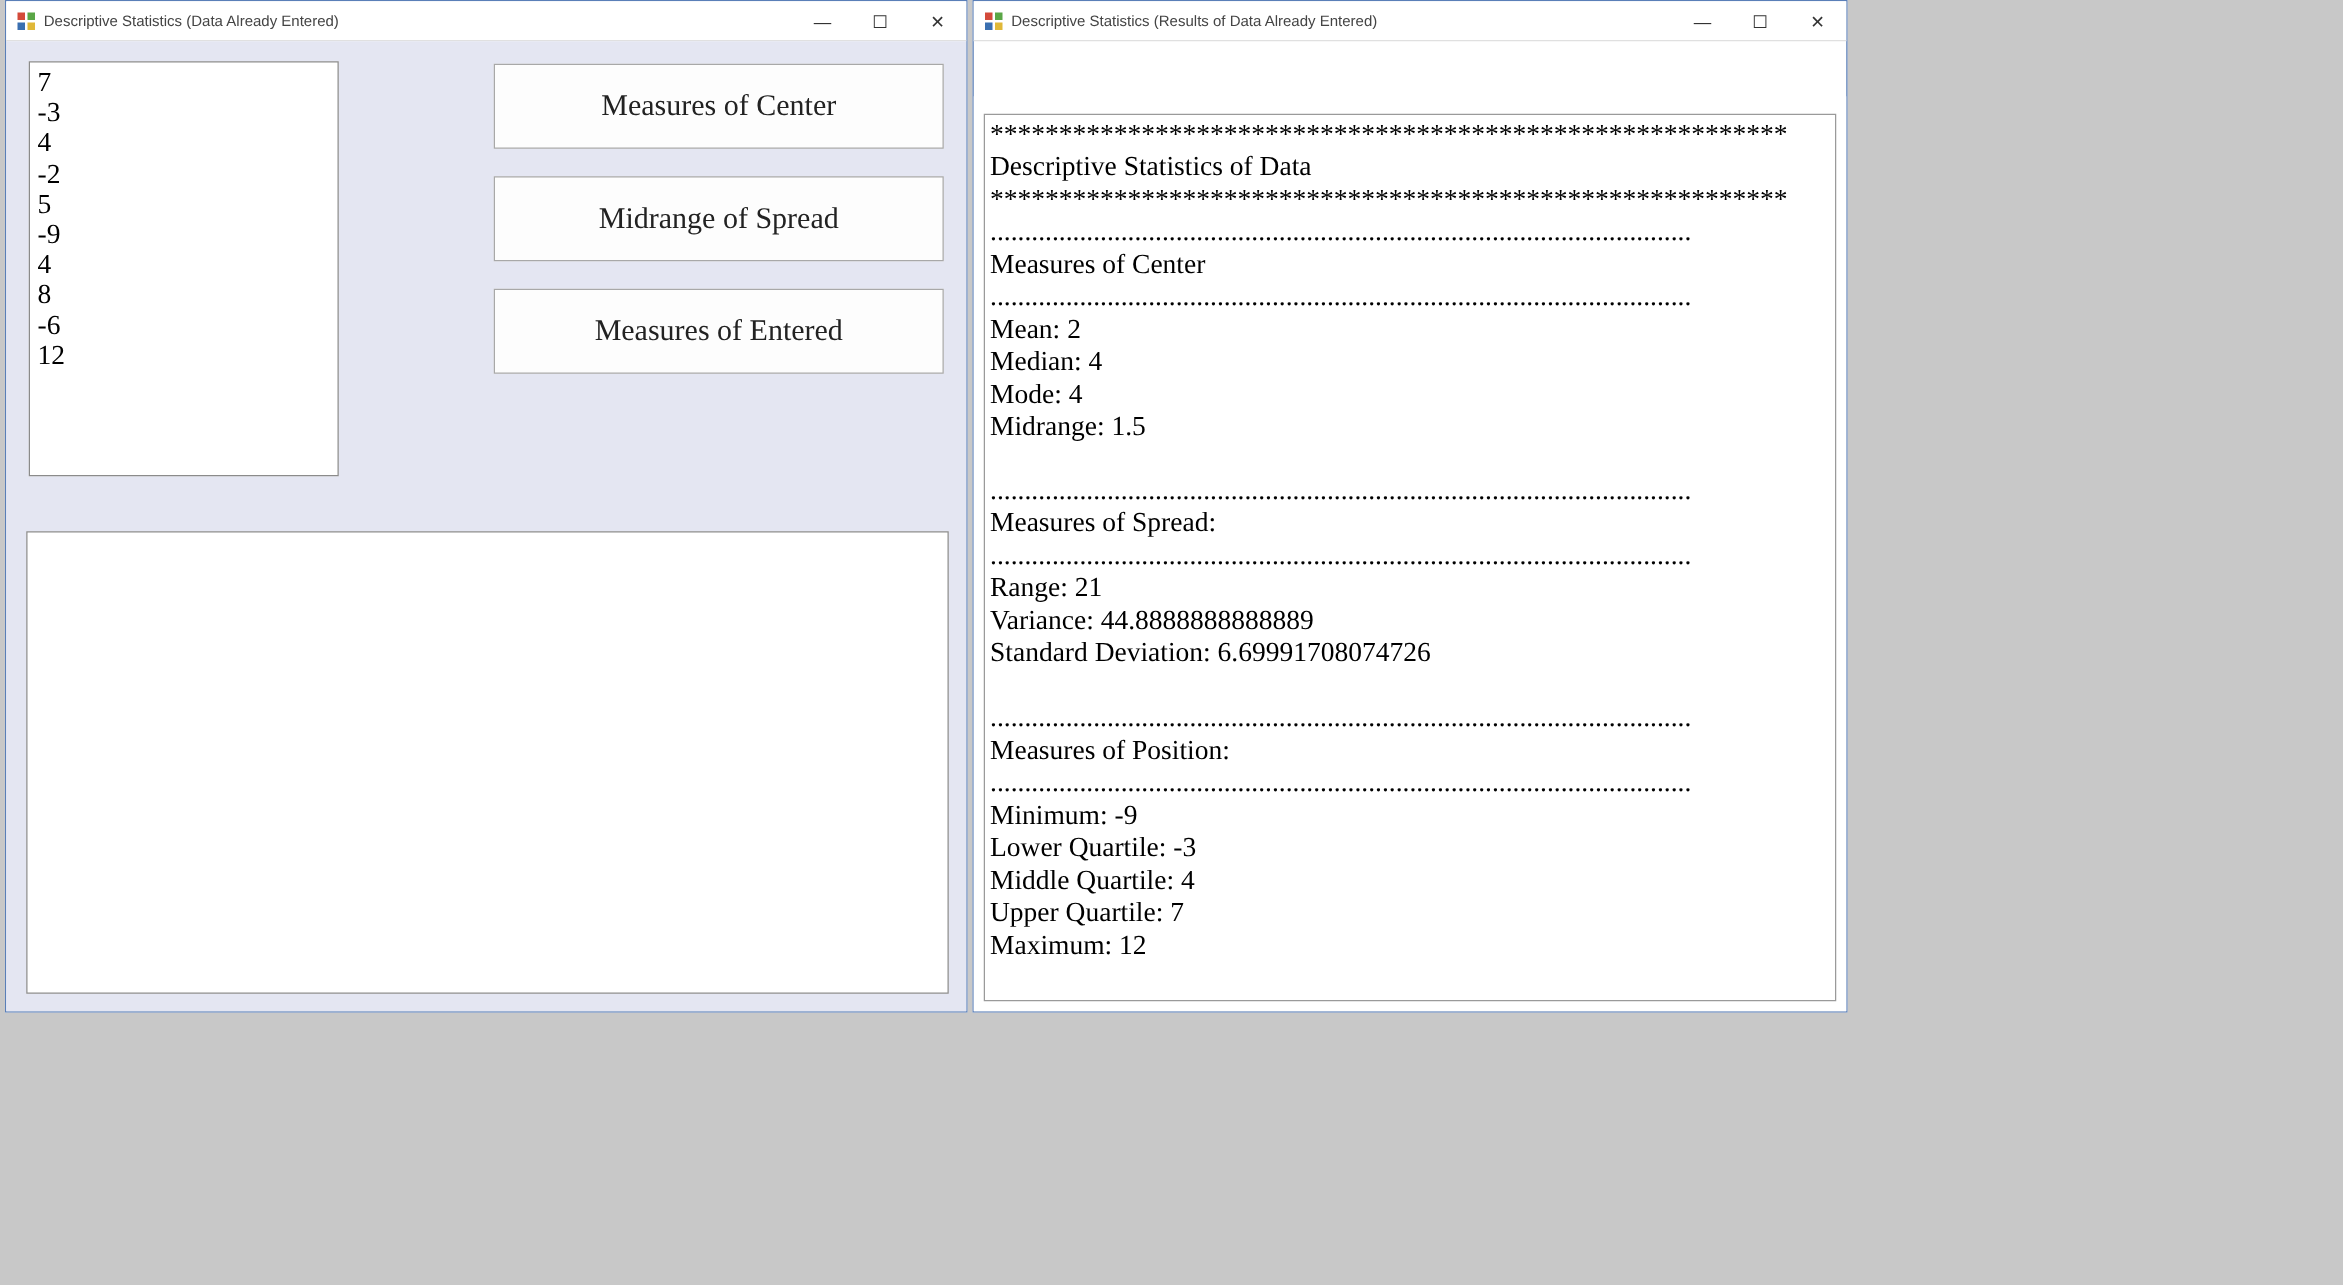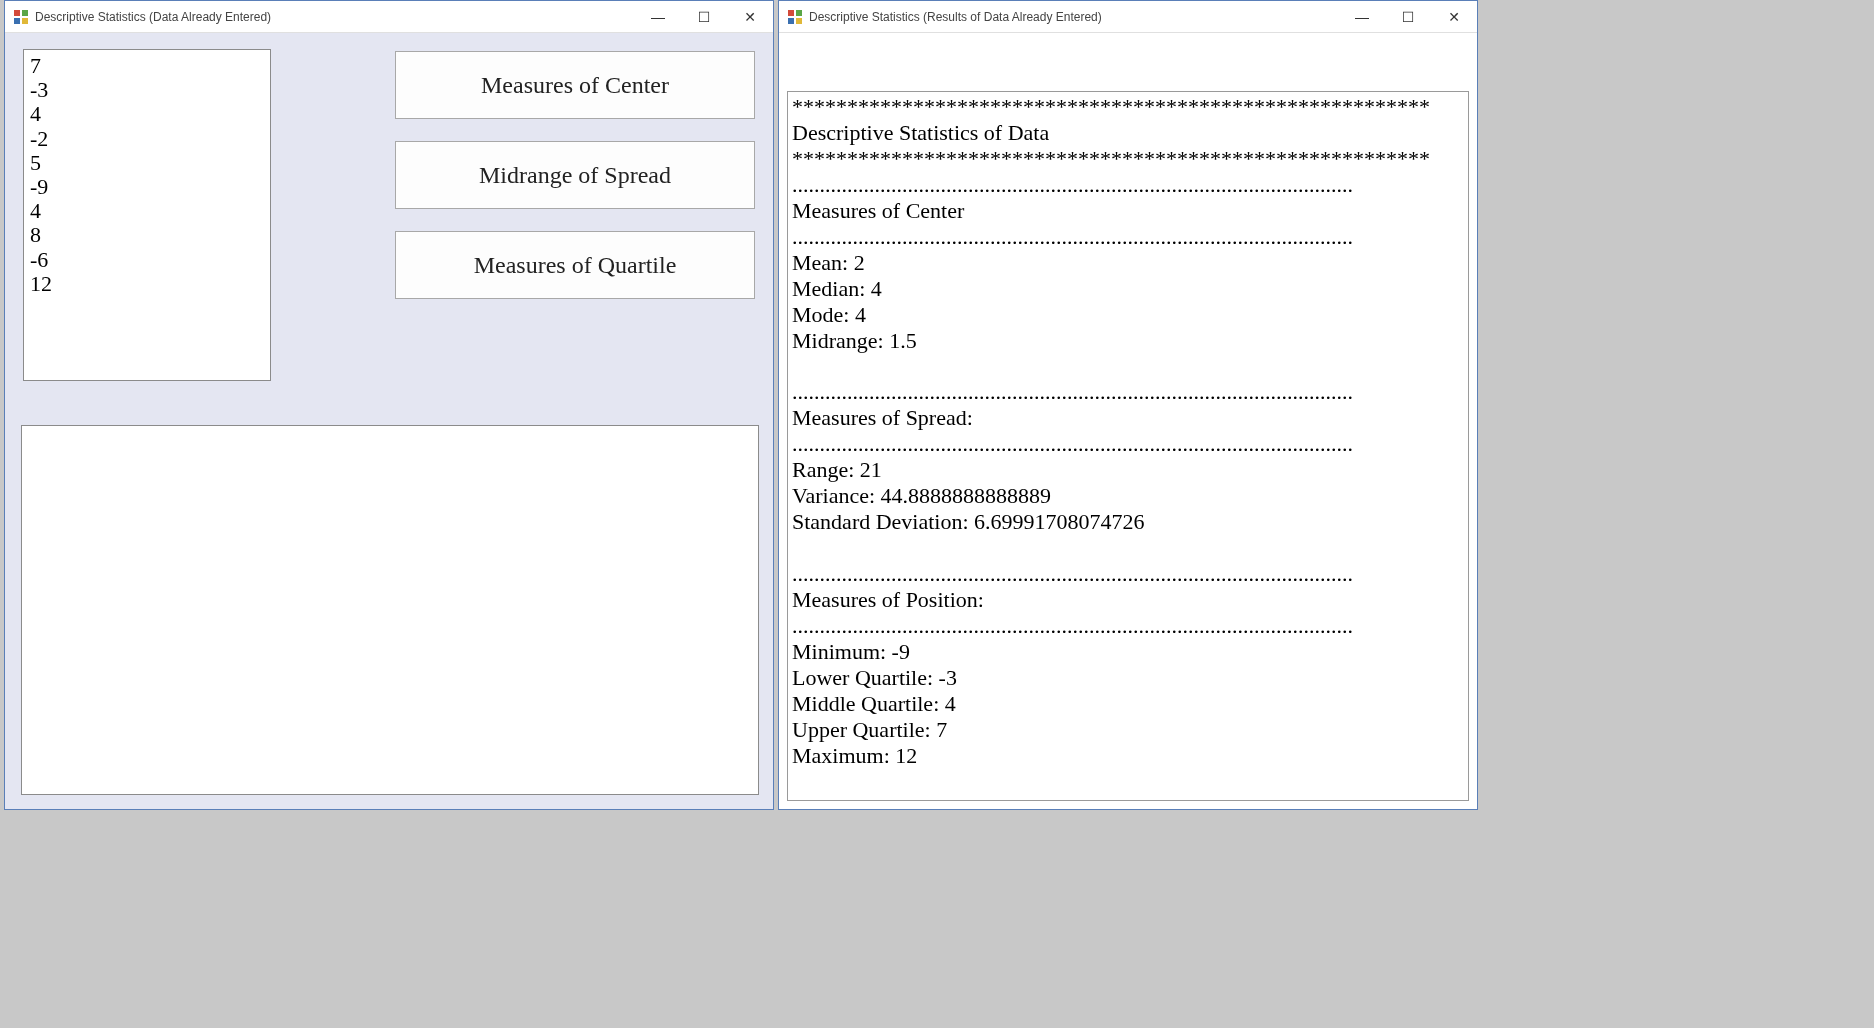--- a/index.html
+++ b/index.html
@@ -137,21 +137,21 @@
 -2
 5
 -9
 4
 8
 -6
 12</div>
     <div class="btn-stack">
       <div class="wf-button">Measures of Center</div>
       <div class="wf-button">Midrange of Spread</div>
-      <div class="wf-button">Measures of Quartile</div>
+      <div class="wf-button">Measures of Entered</div>
     </div>
     <div class="output-area"></div>
   </div>
 </div>
 
 <div class="window window-right">
   <div class="titlebar">
     <span class="app-icon">
       <svg viewBox="0 0 16 16" width="16" height="16">
         <rect x="1" y="1" width="6" height="6" fill="#d34a3a"></rect>

